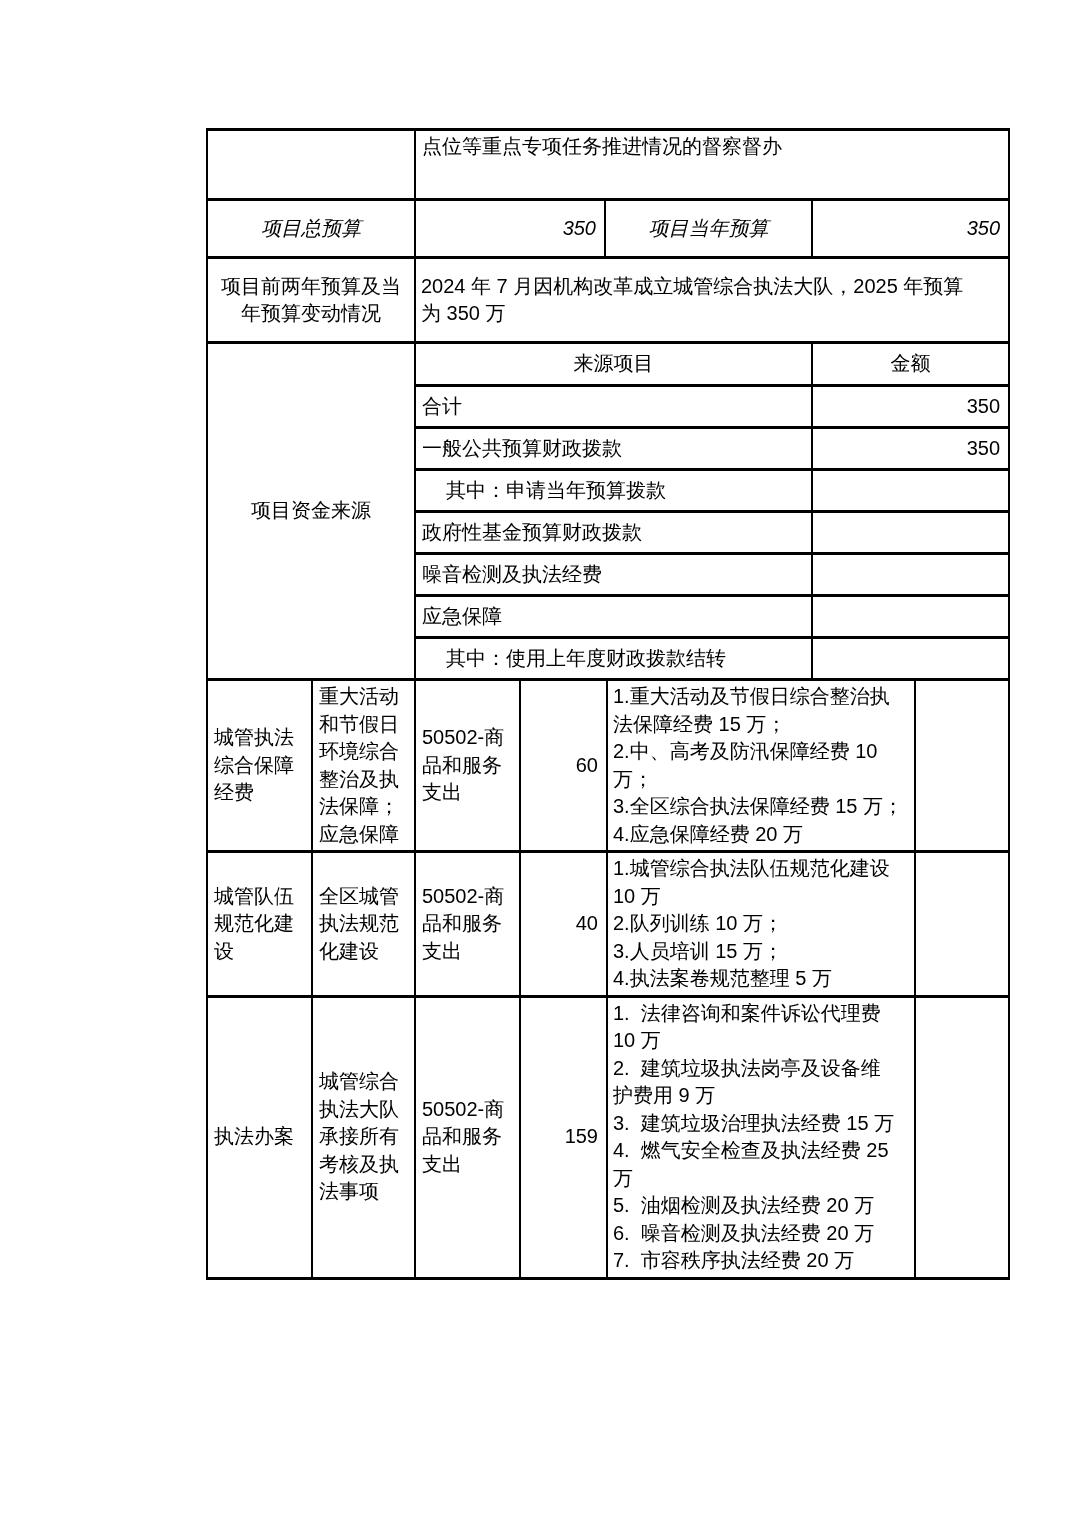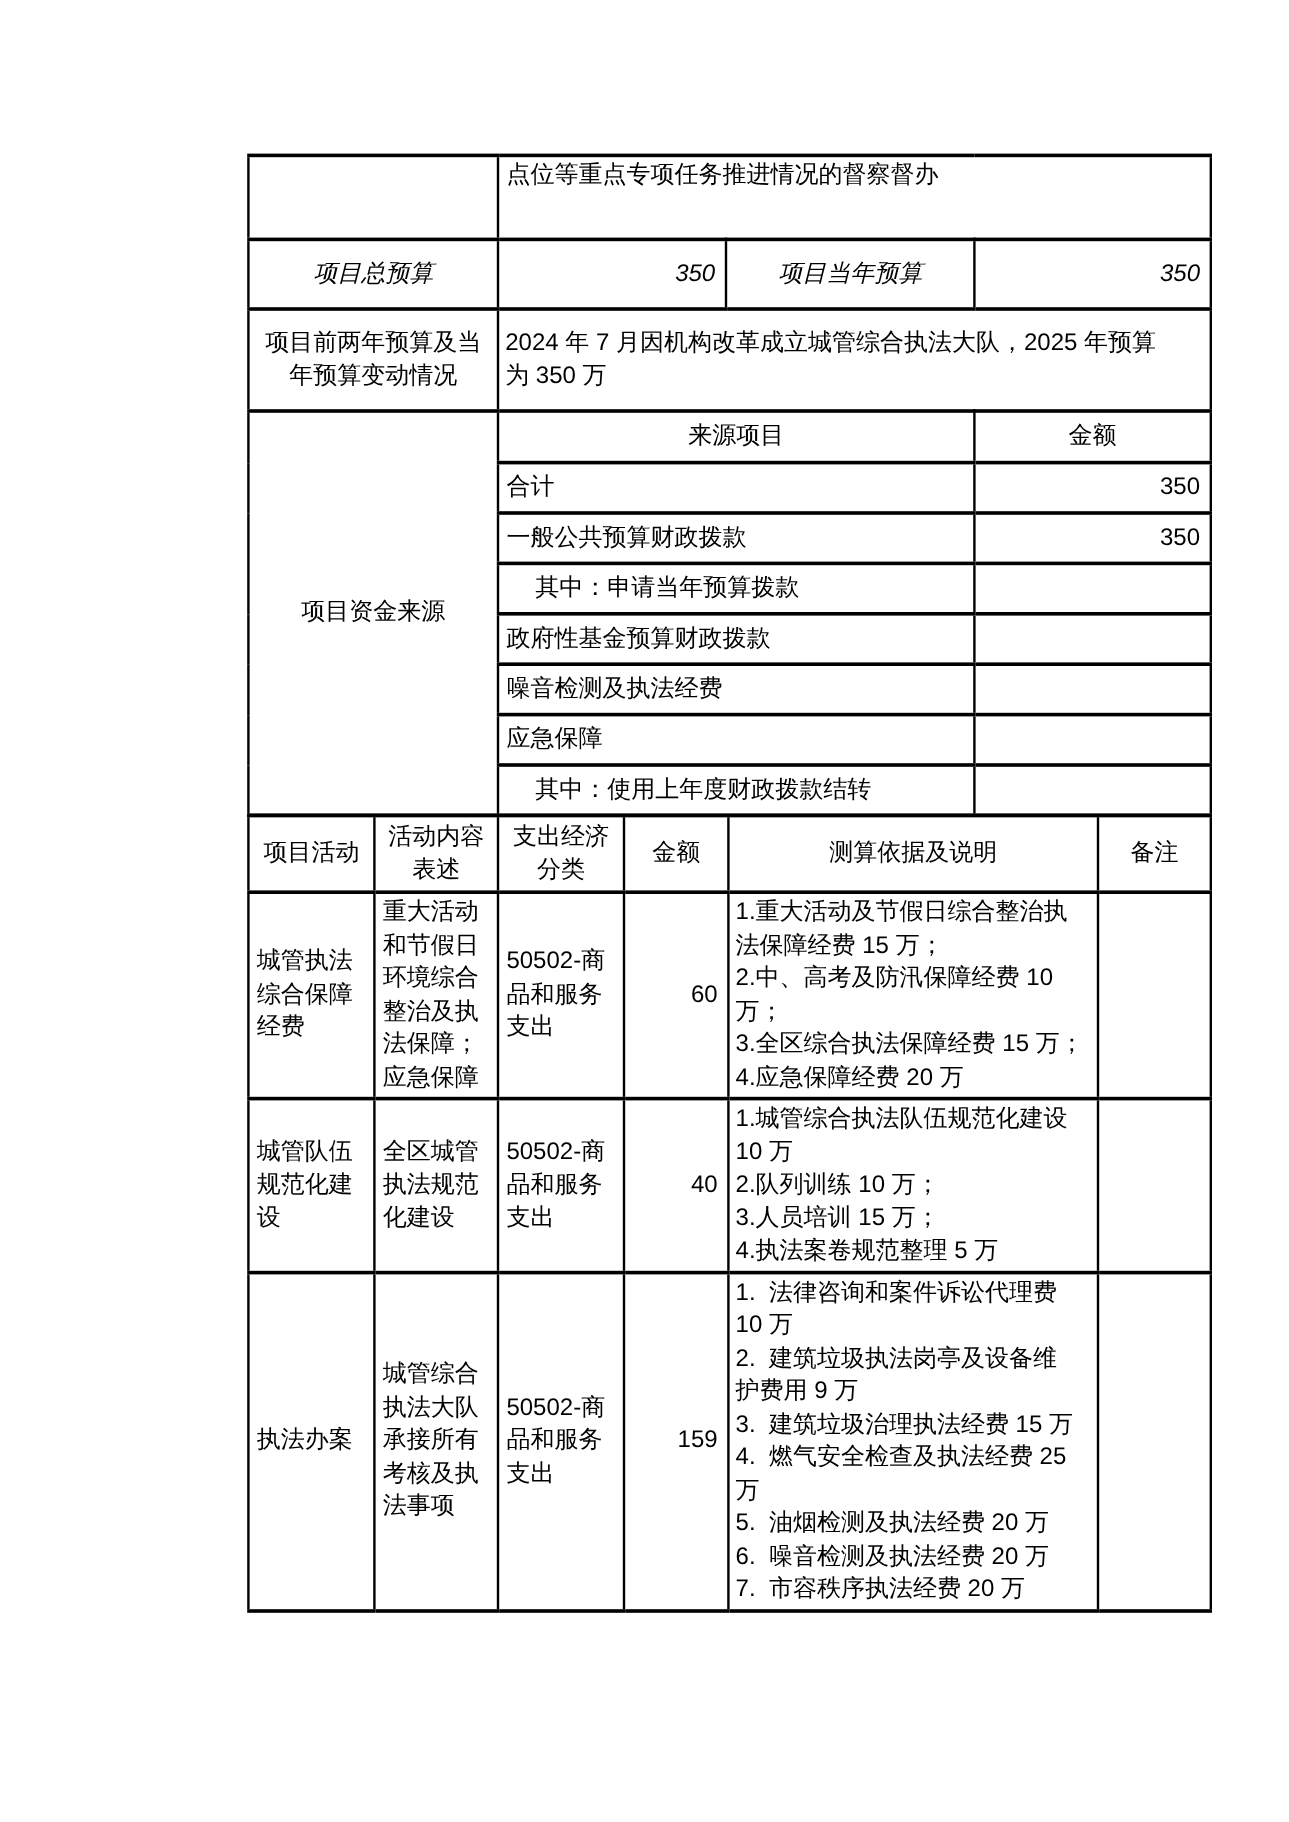--- a/index.html
+++ b/index.html
@@ -113,28 +113,20 @@
     <table id="detail-table">
       <colgroup>
         <col style="width:105px">
           <col style="width:103px">
           <col style="width:105px">
         <col style="width:87px">
           <col style="width:308px">
           <col style="width:94px">
       </colgroup>
       <tbody id="detail-body">
-        <tr class="h64">
-          <td class="center">项目活动</td>
-          <td class="center">活动内容表述</td>
-          <td class="center">支出经济分类</td>
-          <td class="center">金额</td>
-          <td class="center">测算依据及说明</td>
-          <td class="center">备注</td>
-        </tr>
 
       <tr>
     <td>城管执法综合保障经费</td>
     <td>重大活动和节假日环境综合整治及执法保障；应急保障</td>
     <td>50502-商品和服务支出</td>
     <td class="num">60</td>
     <td class="pre">1.重大活动及节假日综合整治执
 法保障经费 15 万；
 2.中、高考及防汛保障经费 10
 万；

